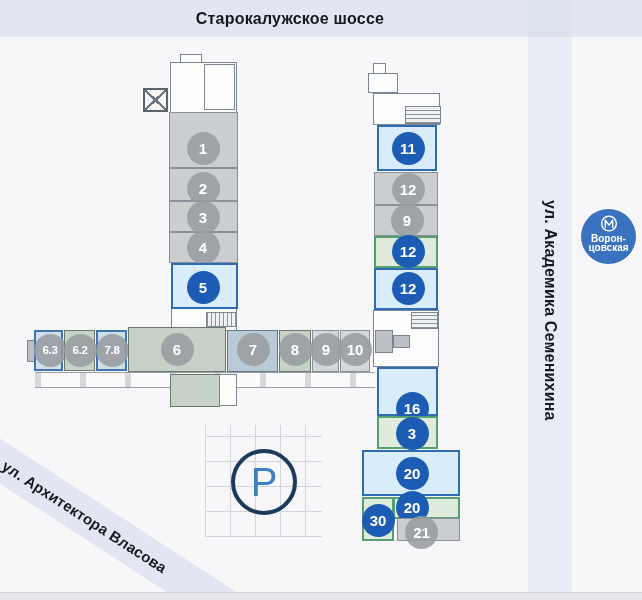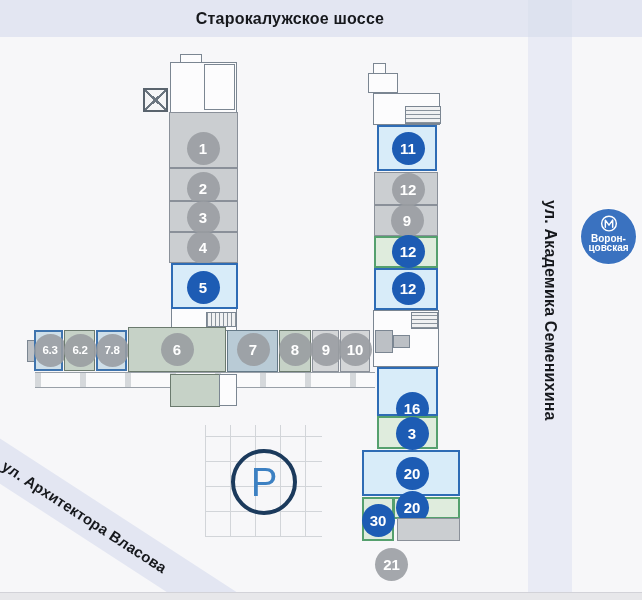--- a/index.html
+++ b/index.html
@@ -148,21 +148,21 @@
       <div class="badge badge-blue" style="left: 395.5px; top: 392px;">16</div>
       <div class="unit" style="background: rgb(223, 236, 221); border: 2px solid rgb(85, 160, 110); left: 377px; top: 416px; width: 61px; height: 33px;"></div>
       <div class="badge badge-blue" style="left: 395.5px; top: 416.5px;">3</div>
       <div class="unit" style="background: rgb(216, 236, 249); border: 2px solid rgb(46, 108, 181); left: 362px; top: 450px; width: 98px; height: 46px;"></div>
       <div class="badge badge-blue" style="left: 395.5px; top: 456.5px;">20</div>
       <div class="unit" style="background: rgb(223, 236, 221); border: 2px solid rgb(85, 160, 110); left: 393px; top: 497px; width: 67px; height: 22px;"></div>
       <div class="badge badge-blue" style="left: 395.5px; top: 490.5px;">20</div>
       <div class="unit" style="background: rgb(223, 236, 221); border: 2px solid rgb(85, 160, 110); left: 362px; top: 497px; width: 32px; height: 44px;"></div>
       <div class="badge badge-blue" style="left: 361.5px; top: 503.5px;">30</div>
       <div class="unit" style="background: rgb(203, 206, 209); border: 1px solid rgb(138, 144, 153); left: 397px; top: 518px; width: 63px; height: 23px;"></div>
-      <div class="badge badge-gray" style="left: 375px; top: 515.5px; margin-top: 32px;">21</div>
+      <div class="badge badge-gray" style="left: 405px; top: 515.5px;">21</div>
     </div>
 
   <div class="metro">
     <svg width="22" height="20" viewBox="0 0 24 20">
       <circle cx="12" cy="9.5" r="8" fill="none" stroke="#ffffff" stroke-width="1.6"></circle>
       <path d="M8 13.5 V5.8 l4 5.4 4-5.4 V13.5" fill="none" stroke="#ffffff" stroke-width="1.6" stroke-linecap="round" stroke-linejoin="round"></path>
     </svg>
     <div class="mlabel">Ворон-</div>
     <div class="mlabel">цовская</div>
   </div>

